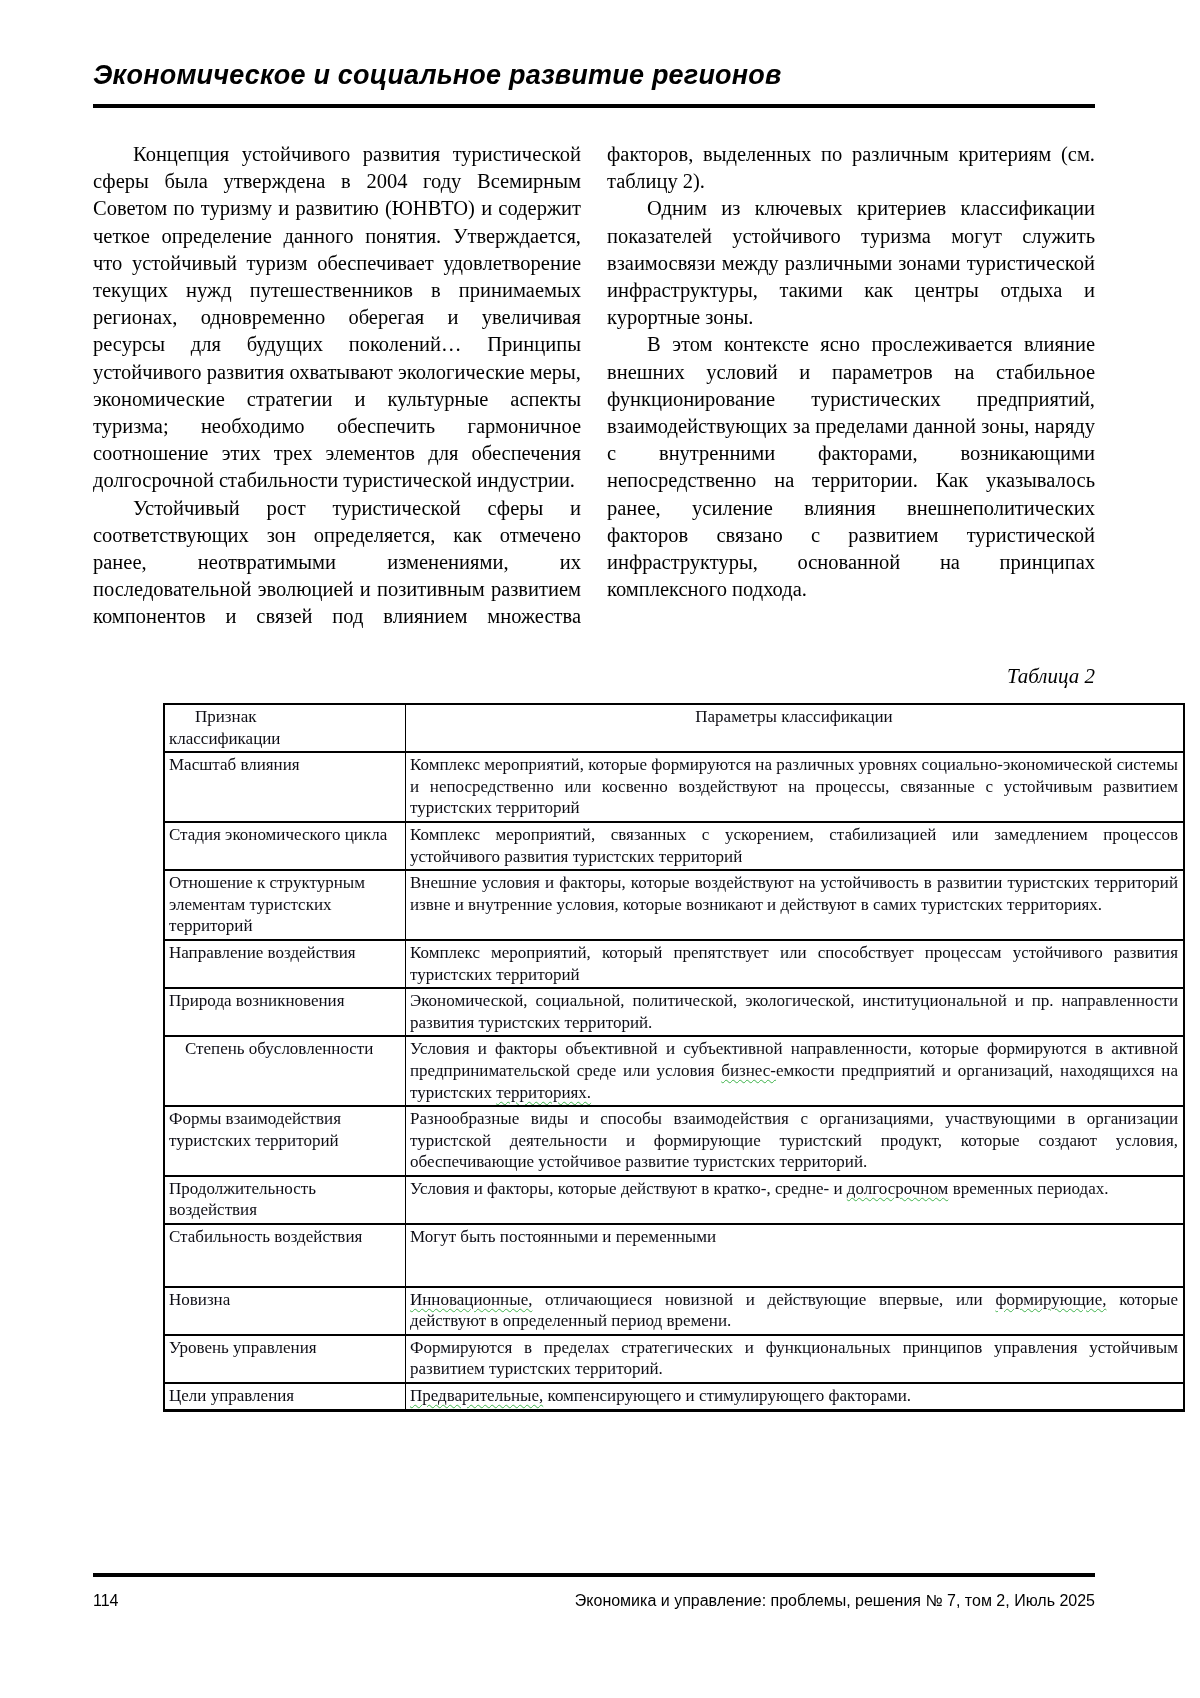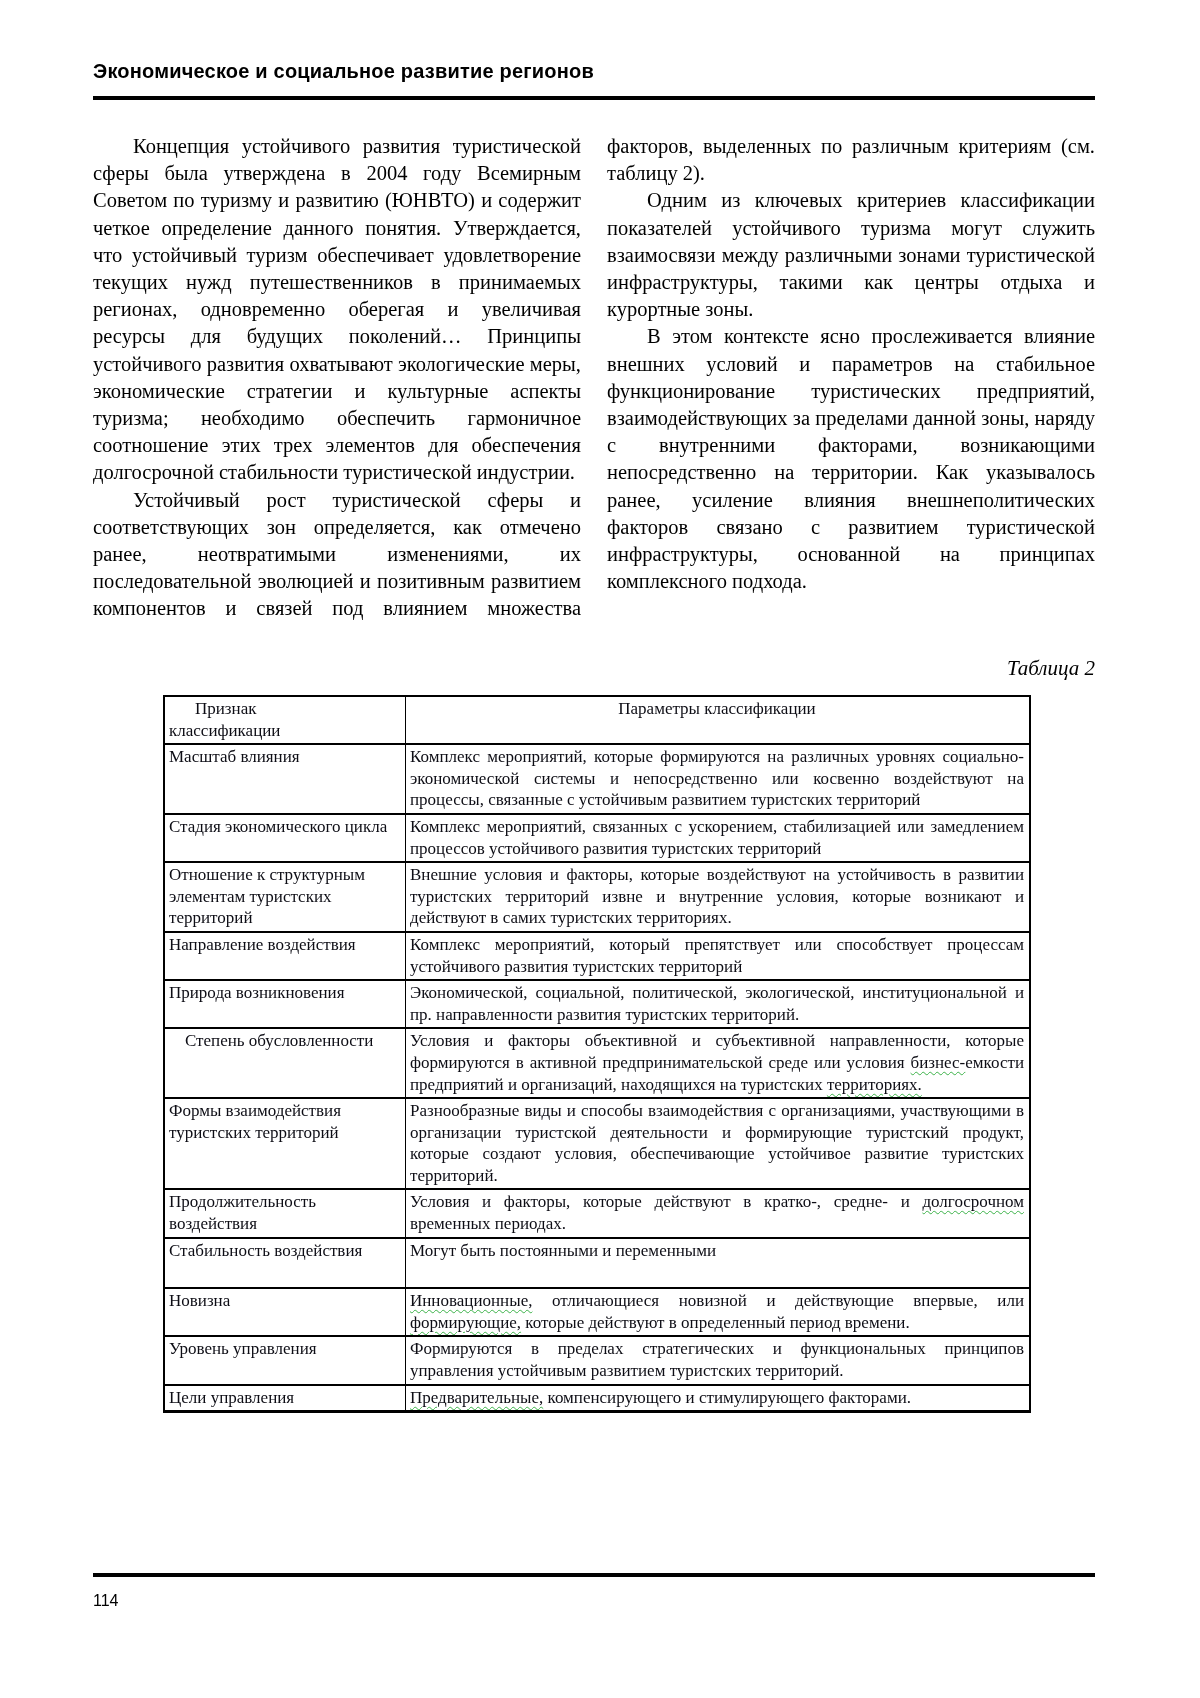--- a/index.html
+++ b/index.html
@@ -6,57 +6,57 @@
   .page {
     position:relative; width:1200px; height:1698px; margin:0 auto;
     background:#ffffff; color:#000;
     font-family:"Liberation Serif","DejaVu Serif",serif;
     overflow:hidden;
   }
   .content { padding:60px 105px 0 93px; }
 
   .running-head {
     font-family:"Liberation Sans","DejaVu Sans",sans-serif;
-    font-weight:bold; font-size:20px; letter-spacing:.2px;
+    font-weight:bold; font-size:27px; letter-spacing:.2px;font-style:italic;
   }
   .head-rule { height:4px; background:#000; margin-top:13px; }
 
   .columns {
     margin-top:33px; height:514px;
     column-count:2; column-gap:26px; column-fill:auto;
     font-size:20.5px; line-height:27.2px; text-align:justify;
     hyphens:auto; overflow:hidden;
   }
   .columns p { margin:0; text-indent:40px; }
 
   .table-caption { font-style:italic; text-align:right; font-size:21px; margin-top:9px; }
   .table-title {
     font-weight:bold; text-align:center; font-size:22.5px; line-height:31px;
     margin-top:10px; white-space:pre-line;
   }
 
   .params-table {
     border-collapse:collapse; table-layout:fixed;
-    margin:14px 0 0 70px; width:868px;
+    margin:14px 0 0 70px; width:1022px;
     font-size:17px; line-height:21.6px; color:#0d0d15;
     border:2px solid #000; border-bottom-width:3px;
   }
   .params-table td {
     border:2px solid #000; vertical-align:top;
     padding:1px 5px 2px 4px; overflow:hidden;
   }
   .params-table td.cell-feature, .params-table td.th-feature {
     width:231px; border-right-width:1px;
   }
   .params-table td.cell-params, .params-table td.th-params { border-left-width:1px; }
   .th-feature { text-align:left; text-indent:26px; white-space:pre-line; }
   .th-params  { text-align:center; }
   thead td { padding-bottom:14px; }
   .cell-params { text-align:justify; }
-  tbody tr:nth-child(9) td { padding-bottom:26px;border-radius:8px; }
+  tbody tr:nth-child(9) td { padding-bottom:38px;border-radius:8px; }
   tbody tr:nth-child(6) td.cell-feature { padding-left:20px; }
 
   .squiggle {
     text-decoration-line:underline;
     text-decoration-style:wavy;
     text-decoration-color:var(--squiggle-color,#3db24a);
     text-decoration-thickness:1px;
     text-underline-offset:3px;
   }
 
@@ -145,15 +145,16 @@
           </tr>
         </tbody>
     </table>
 
   </div>
 
   <div class="footer">
     <div class="foot-rule"></div>
     <div class="foot-line">
       <span>114</span>
+      <span>Экономика и управление: проблемы, решения № 7, том 2, Июль 2025</span>
     </div>
   </div>
 </div>
 
 </body></html>

